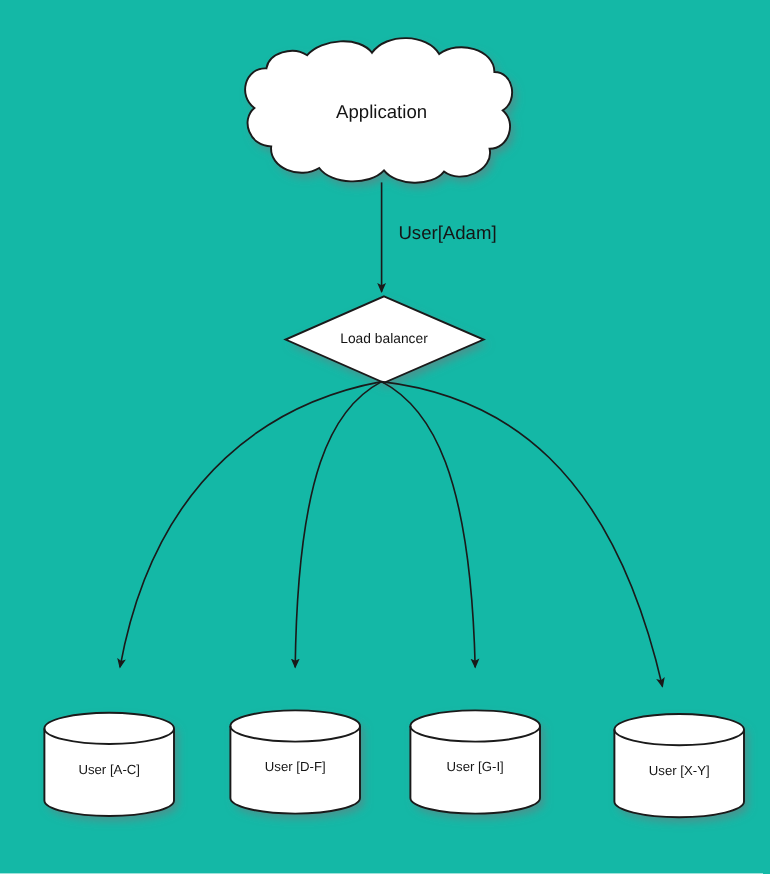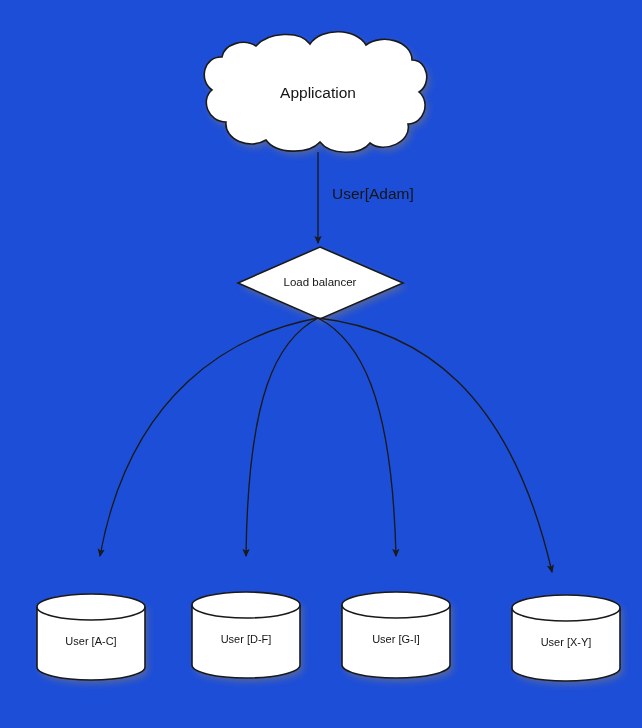--- a/index.html
+++ b/index.html
@@ -9,21 +9,21 @@
     background: #ffffff;
   }
   body {
     font-family: "Liberation Sans", sans-serif;
     -webkit-font-smoothing: antialiased;
   }
   #diagram-root {
     position: relative;
     width: 642px;
     height: 728px;
-    background: #1d4ed8;
+    background: #14b8a6;
     overflow: hidden;
   }
   #diagram-svg {
     position: absolute;
     top: 0;
     left: 0;
     width: 642px;
     height: 728px;
     display: block;
   }

